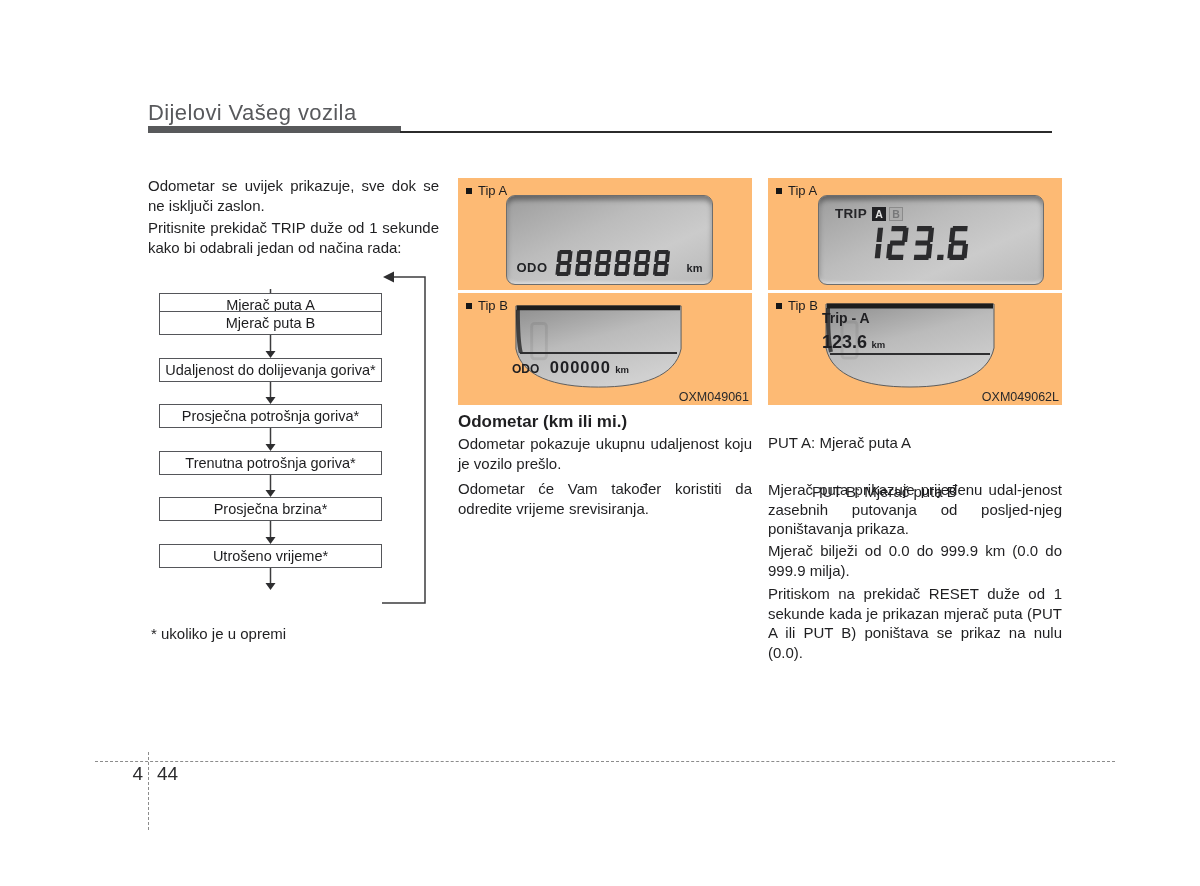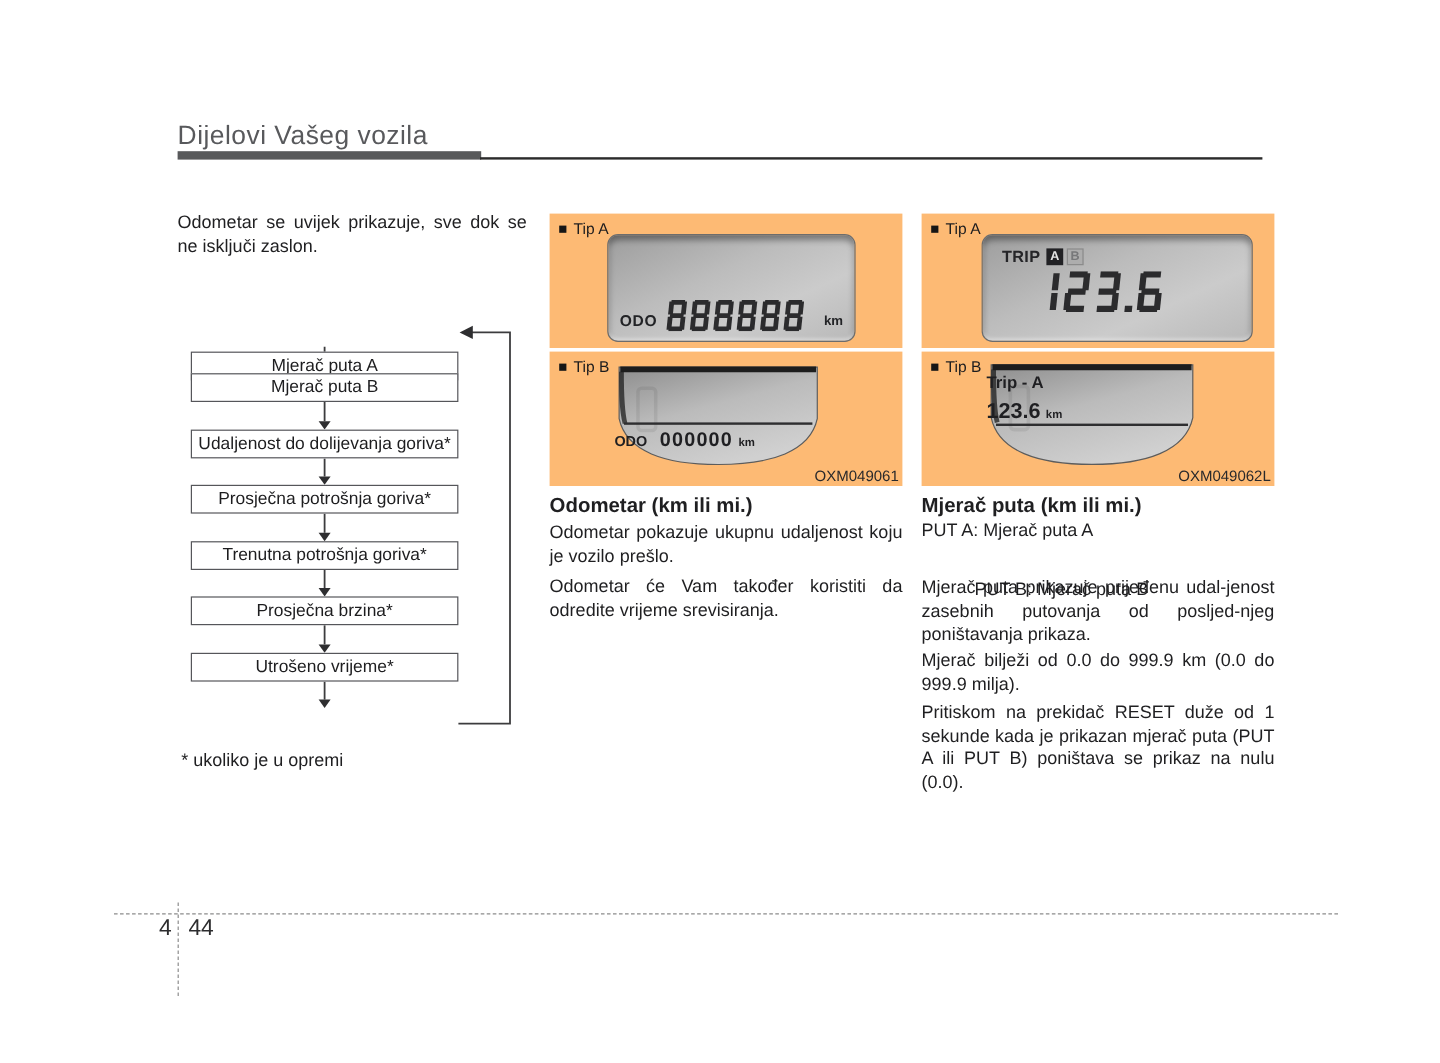--- a/index.html
+++ b/index.html
@@ -55,20 +55,21 @@
 </head>
 <body>
 
 <div class="page">
 
   <div class="title">Dijelovi Vašeg vozila</div>
   <div class="title-bar"></div>
   <div class="title-line"></div>
 
   <div class="lpara" style="top:176px;">Odometar se uvijek prikazuje, sve dok se ne isključi zaslon.</div>
+  <div class="lpara" style="top:218px;">Pritisnite prekidač TRIP duže od 1 sekunde kako bi odabrali jedan od načina rada:</div>
 
   <svg class="flow-svg" viewBox="0 0 300 372">
     <g stroke="#3c3c3e" stroke-width="1.5" fill="none">
       <line x1="122.5" y1="31" x2="122.5" y2="46"></line>
       <line x1="122.5" y1="77" x2="122.5" y2="93"></line>
       <line x1="122.5" y1="124" x2="122.5" y2="139"></line>
       <line x1="122.5" y1="170" x2="122.5" y2="186"></line>
       <line x1="122.5" y1="217" x2="122.5" y2="232"></line>
       <line x1="122.5" y1="263" x2="122.5" y2="279"></line>
       <line x1="122.5" y1="310" x2="122.5" y2="325"></line>
@@ -250,21 +251,20 @@
       <div class="shield-text" style="top:10px; font-size:14px; font-weight:bold;">Trip - A</div>
       <div class="shield-text" style="top:32px; font-weight:bold;">
         <span style="font-size:18px;">123.6</span>
         <span style="font-size:9.5px;">km</span>
       </div>
       <div class="shield-line" style="top:53px;"></div>
     </div>
     <div class="caption">OXM049062L</div>
   </div>
 
-  <div class="sec-head" style="left:768px; top:412px;">Mjerač puta (km ili mi.)</div>
   <div class="put-line" style="left:768px; top:434px;">PUT A: Mjerač puta A</div>
   <div class="put-line" style="left:768px; top:483px;margin-left:44px;">PUT B: Mjerač puta B</div>
   <div class="spara" style="left:768px; top:480px;">Mjerač puta prikazuje prijeđenu udal-jenost zasebnih putovanja od posljed-njeg poništavanja prikaza.</div>
   <div class="spara" style="left:768px; top:541px;">Mjerač bilježi od 0.0 do 999.9 km (0.0 do 999.9 milja).</div>
   <div class="spara" style="left:768px; top:584px;">Pritiskom na prekidač RESET duže od 1 sekunde kada je prikazan mjerač puta (PUT A ili PUT B) poništava se prikaz na nulu (0.0).</div>
 
   <div class="foot-hline"></div>
   <div class="foot-vline"></div>
   <div class="foot-num" style="left:128px; width:15px; text-align:right;">4</div>
   <div class="foot-num" style="left:157px;">44</div>

